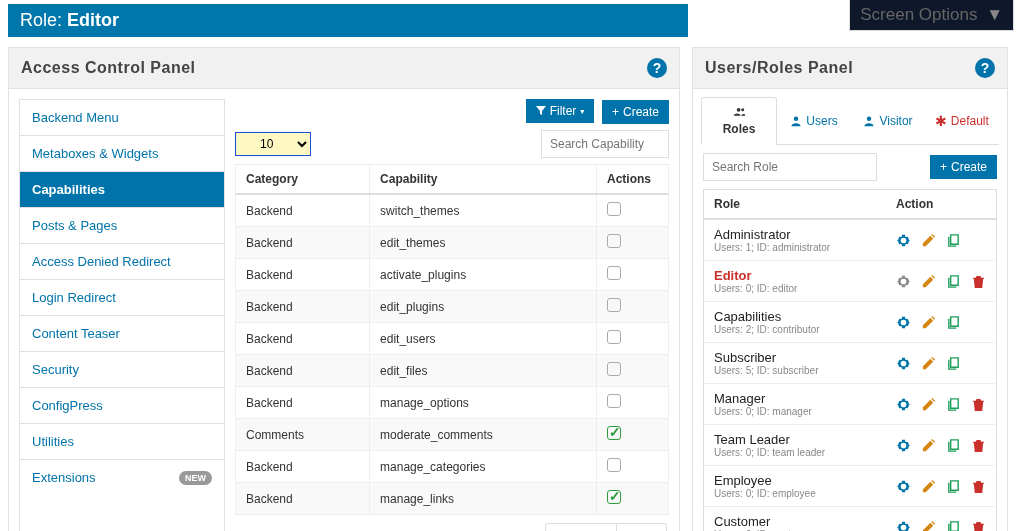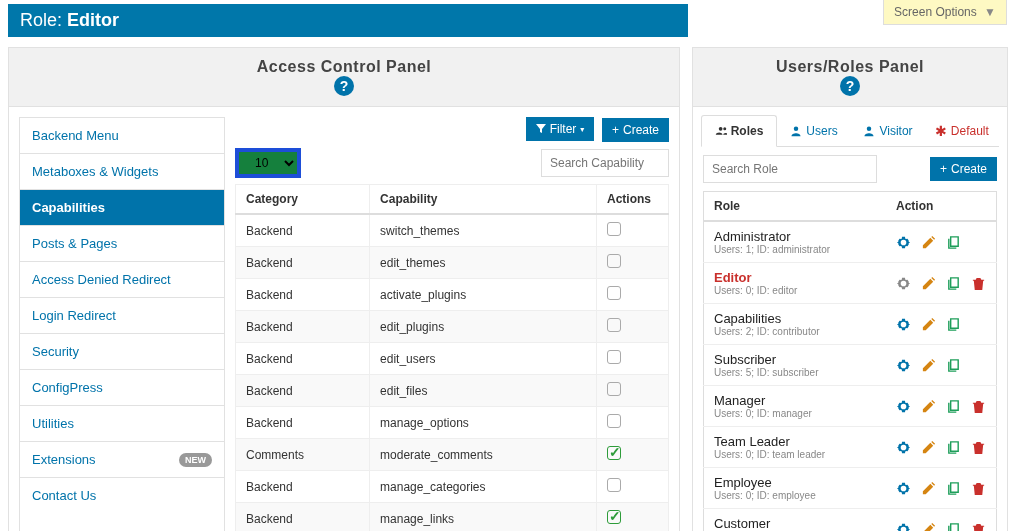--- a/index.html
+++ b/index.html
@@ -7,27 +7,27 @@
     margin: 0;
     font-family: -apple-system, "Helvetica Neue", Arial, sans-serif;
     font-size: 13px;
     color: #333;
     background: #fff;
     width: 1024px;
   }
   .screen-options {
     position: absolute;
     top: 0;
-    right: 17px;
+    right: 10px;
     border: 1px solid #ddd;
     border-top: none;
     padding: 5px 10px;
-    font-size: 12px;
+    font-size: 17px;
     color: #666;
-    background: #fef9c3;
+    background: #0f172a;
     cursor: pointer;
   }
   .role-bar {
     background: #0077aa;
     color: #fff;
     padding: 6px 12px;
     font-size: 18px;
     font-weight: 400;
     width: 680px;
     margin: 4px 0 10px 8px;
@@ -43,21 +43,20 @@
     border: 1px solid #e1e1e1;
     background: #fff;
   }
   .panel-hd {
     background: #f1f1f1;
     border-bottom: 1px solid #e1e1e1;
     padding: 10px 12px;
     display: flex;
     align-items: center;
     justify-content: space-between;
-    flex-direction: column;
   }
   .panel-hd h2 {
     margin: 0;
     font-size: 16px;
     font-weight: 600;
     color: #444;
     letter-spacing: .5px;
   }
   .help-icon {
     width: 20px; height: 20px;
@@ -116,23 +115,23 @@
     border: none;
     padding: 5px 10px;
     font-size: 12px;
     cursor: pointer;
     display: inline-flex;
     align-items: center;
     gap: 4px;
   }
   .btn + .btn { margin-left: 4px; }
   select.page-size {
-    border: 4px solid #1d4ed8;
-    background: #15803d;
-    padding: 3px 12px;
+    border: 1px solid #1d4ed8;
+    background: #fef9c3;
+    padding: 3px 20px;
     font-size: 12px;
   }
   input.search {
     border: 1px solid #ddd;
     padding: 6px 8px;
     font-size: 12px;
     color: #888;
     width: 128px;
   }
   table.cap {
@@ -208,20 +207,21 @@
     gap:4px;
   }
   .tab.active {
     border:1px solid #ddd;
     border-bottom:1px solid #fff;
     background:#fff;
     color:#333;
     font-weight:600;
     margin-bottom:-1px;
     border-radius:3px 3px 0 0;
+    flex-direction:column;
   }
   .tab.default { color:#c9302c; }
   .role-tools {
     display:flex;
     justify-content:space-between;
     align-items:center;
     margin-bottom:8px;
   }
   table.roles {
     width:100%;
@@ -277,34 +277,34 @@
             <div class="sidebar-item">
               <span>Posts &amp; Pages</span>
             </div>
             <div class="sidebar-item">
               <span>Access Denied Redirect</span>
             </div>
             <div class="sidebar-item">
               <span>Login Redirect</span>
             </div>
             <div class="sidebar-item">
+              <span>Content Teaser</span>
+            </div>
+            <div class="sidebar-item">
               <span>Security</span>
             </div>
             <div class="sidebar-item">
               <span>ConfigPress</span>
             </div>
             <div class="sidebar-item">
               <span>Utilities</span>
             </div>
             <div class="sidebar-item">
               <span>Extensions</span>
               <span class="badge-new">NEW</span>
-            </div>
-            <div class="sidebar-item">
-              <span>Contact Us</span>
             </div>
           </div>
         <div class="main-col">
           <div class="toolbar-row">
             <span></span>
             <span>
               <button class="btn">
                 <svg width="10" height="10" viewBox="0 0 10 10">
                     <path d="M0 0h10L6 5v4L4 8V5z" fill="#fff"></path>
                   </svg>

